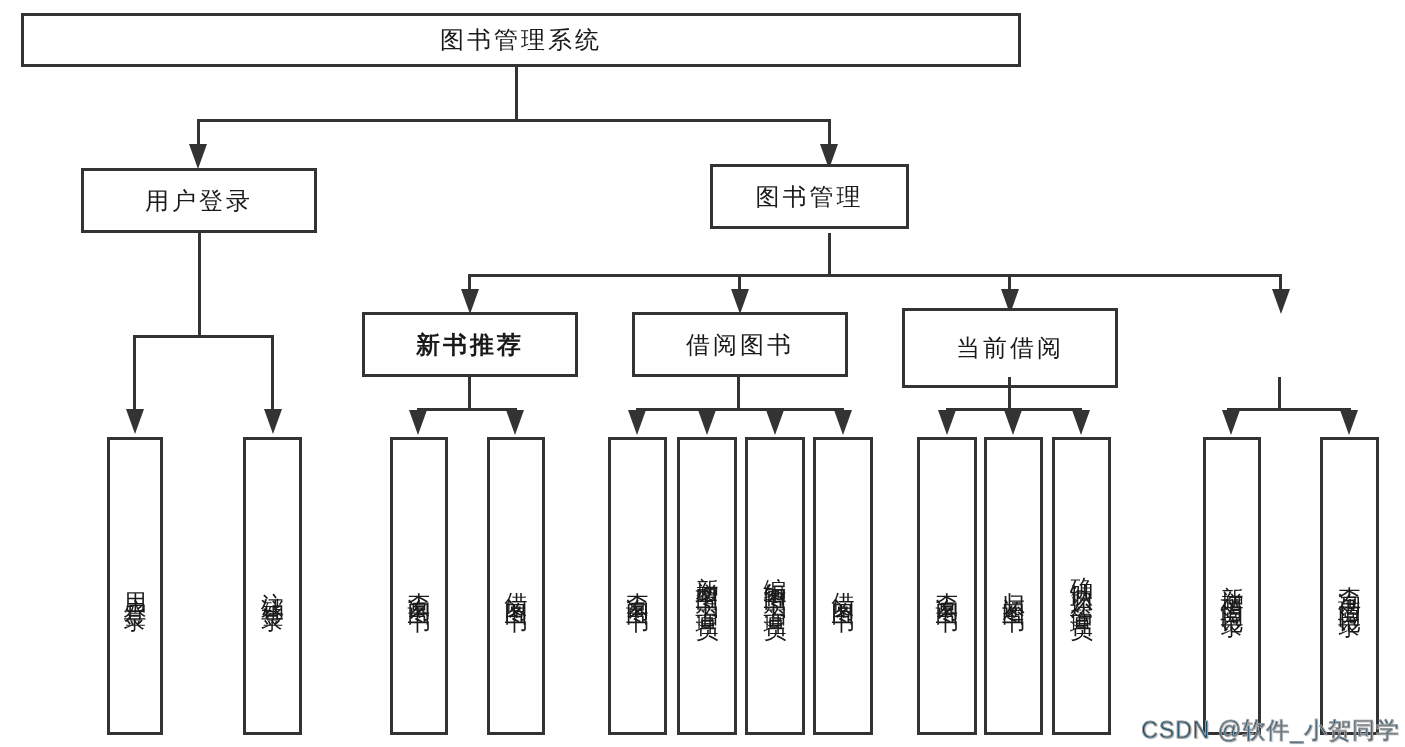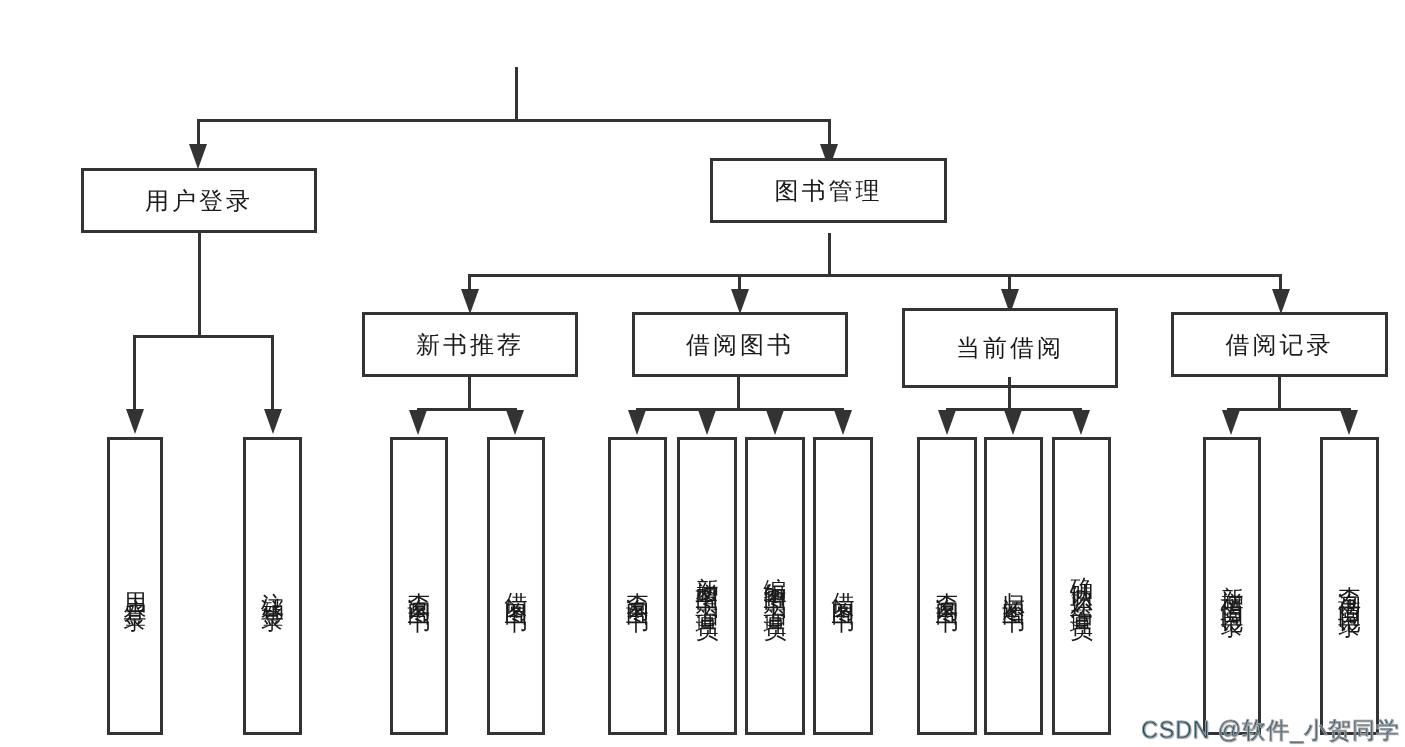--- a/index.html
+++ b/index.html
@@ -59,33 +59,36 @@
     text-shadow:1px 1px 1px rgba(130,130,130,.55);
     z-index:20;
     white-space:nowrap;
   }
 </style>
 </head>
 <body>
 
 <div id="canvas">
 
+  <div class="hbox" style="left:21px;top:13px;width:1000px;height:54px;">
+    <span>图书管理系统</span>
+  </div>
 
   <div class="vl" style="left:515px;top:67px;height:53px;"></div>
   <div class="hl" style="left:197px;top:119px;width:634px;"></div>
 
   <div class="vl" style="left:197px;top:119px;height:28px;"></div>
   <div class="ah" style="left:189px;top:144px;"></div>
   <div class="vl" style="left:828px;top:119px;height:28px;"></div>
   <div class="ah" style="left:820px;top:144px;"></div>
 
   <div class="hbox" style="left:81px;top:168px;width:236px;height:65px;">
     <span>用户登录</span>
   </div>
-  <div class="hbox" style="left:710px;top:158px;width:237px;height:65px;">
+  <div class="hbox" style="left:710px;top:164px;width:199px;height:65px;">
     <span>图书管理</span>
   </div>
 
   <div class="vl" style="left:198px;top:233px;height:102px;"></div>
   <div class="hl" style="left:133px;top:335px;width:141px;"></div>
   <div class="vl" style="left:133px;top:335px;height:78px;"></div>
   <div class="ah" style="left:126px;top:409px;"></div>
   <div class="vl" style="left:271px;top:335px;height:78px;"></div>
   <div class="ah" style="left:264px;top:409px;"></div>
 
@@ -93,31 +96,28 @@
   <div class="hl" style="left:468px;top:274px;width:814px;"></div>
   <div class="vl" style="left:468px;top:274px;height:19px;"></div>
   <div class="ah" style="left:461px;top:289px;"></div>
   <div class="vl" style="left:738px;top:274px;height:19px;"></div>
   <div class="ah" style="left:731px;top:289px;"></div>
   <div class="vl" style="left:1008px;top:274px;height:19px;"></div>
   <div class="ah" style="left:1001px;top:289px;"></div>
   <div class="vl" style="left:1279px;top:274px;height:19px;"></div>
   <div class="ah" style="left:1272px;top:289px;"></div>
 
-  <div class="hbox" style="left:362px;top:312px;width:216px;height:65px;">
+  <div class="hbox" style="left:362px;top:312px;width:216px;height:65px;font-weight:bold;">
     <span>新书推荐</span>
   </div>
   <div class="hbox" style="left:632px;top:312px;width:216px;height:65px;">
     <span>借阅图书</span>
   </div>
   <div class="hbox" style="left:902px;top:308px;width:216px;height:80px;">
     <span>当前借阅</span>
-  </div>
-  <div class="hbox" style="left:1171px;top:312px;width:217px;height:65px;">
-    <span>借阅记录</span>
   </div>
 
   <div class="vl" style="left:468px;top:377px;height:34px;"></div>
   <div class="hl" style="left:417px;top:408px;width:100px;"></div>
   <div class="ah" style="left:409px;top:410px;"></div>
   <div class="ah" style="left:506px;top:410px;"></div>
 
   <div class="vl" style="left:737px;top:377px;height:34px;"></div>
   <div class="hl" style="left:636px;top:408px;width:208px;"></div>
   <div class="ah" style="left:628px;top:410px;"></div>

